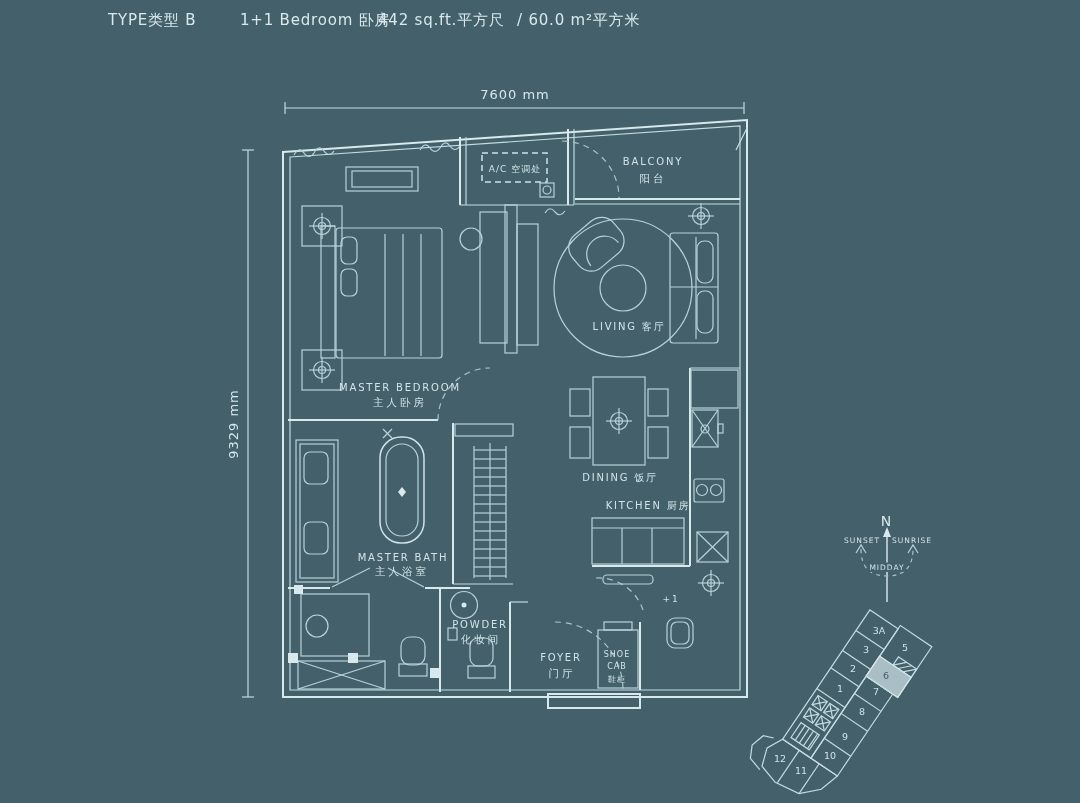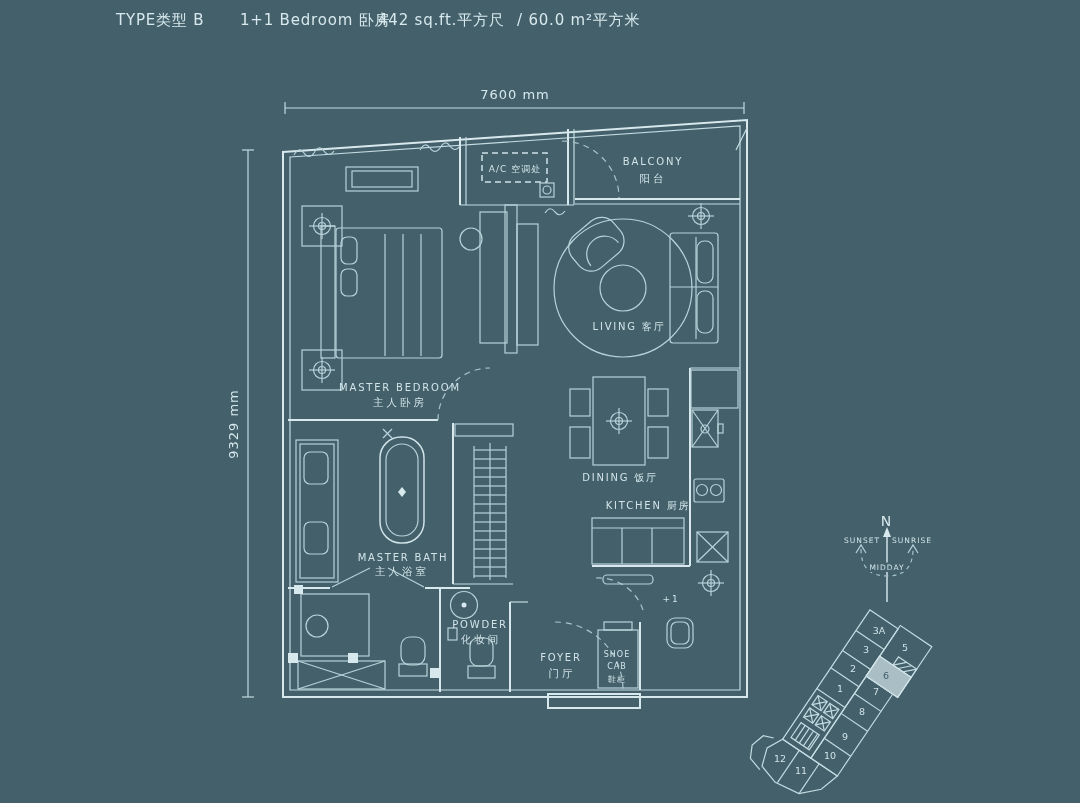--- a/index.html
+++ b/index.html
@@ -21,21 +21,21 @@
   .kp{fill:#cfe2e7;font-size:9.5px;text-anchor:middle;}
   .kp6{fill:#43606b;font-size:9.5px;text-anchor:middle;}
   .north{fill:#d8e9ed;font-size:14px;letter-spacing:2px;text-anchor:middle;}
   .midday{paint-order:stroke;stroke:#43606b;stroke-width:4px;}
   .solid{fill:#d8e9ed;stroke:none;}
 </style>
 </head>
 <body>
 <div class="stage">
 
-<div class="hdr" style="left:116px">TYPE类型 B</div>
+<div class="hdr" style="left:108px">TYPE类型 B</div>
 <div class="hdr" style="left:240px">1+1 Bedroom 卧房</div>
 <div class="hdr" style="left:378px">442 sq.ft.平方尺</div>
 <div class="hdr" style="left:517px">/  60.0 m²平方米</div>
 
 <svg width="1080" height="803" viewBox="0 0 1080 803">
   <defs>
     <g id="xhair" class="f">
       <circle r="8.5"></circle>
           <circle r="3.5"></circle>
       <line x1="-13" y1="0" x2="13" y2="0"></line>

